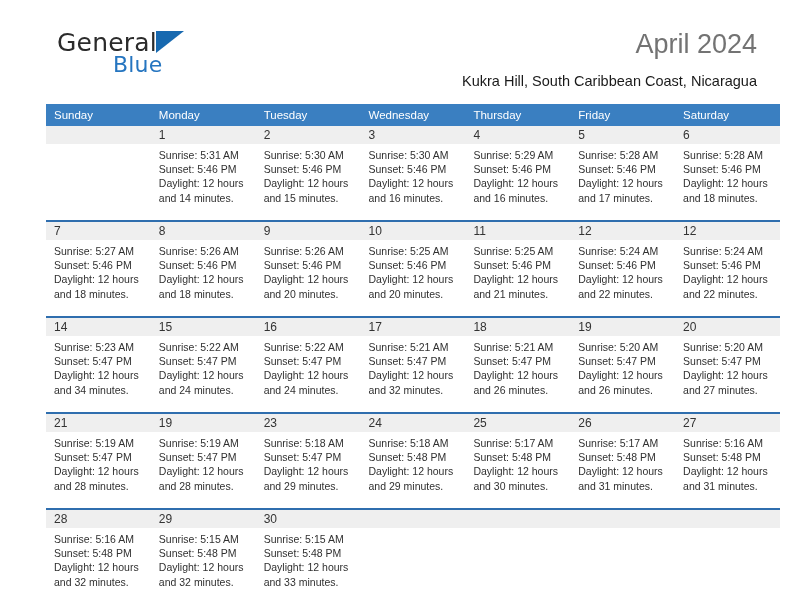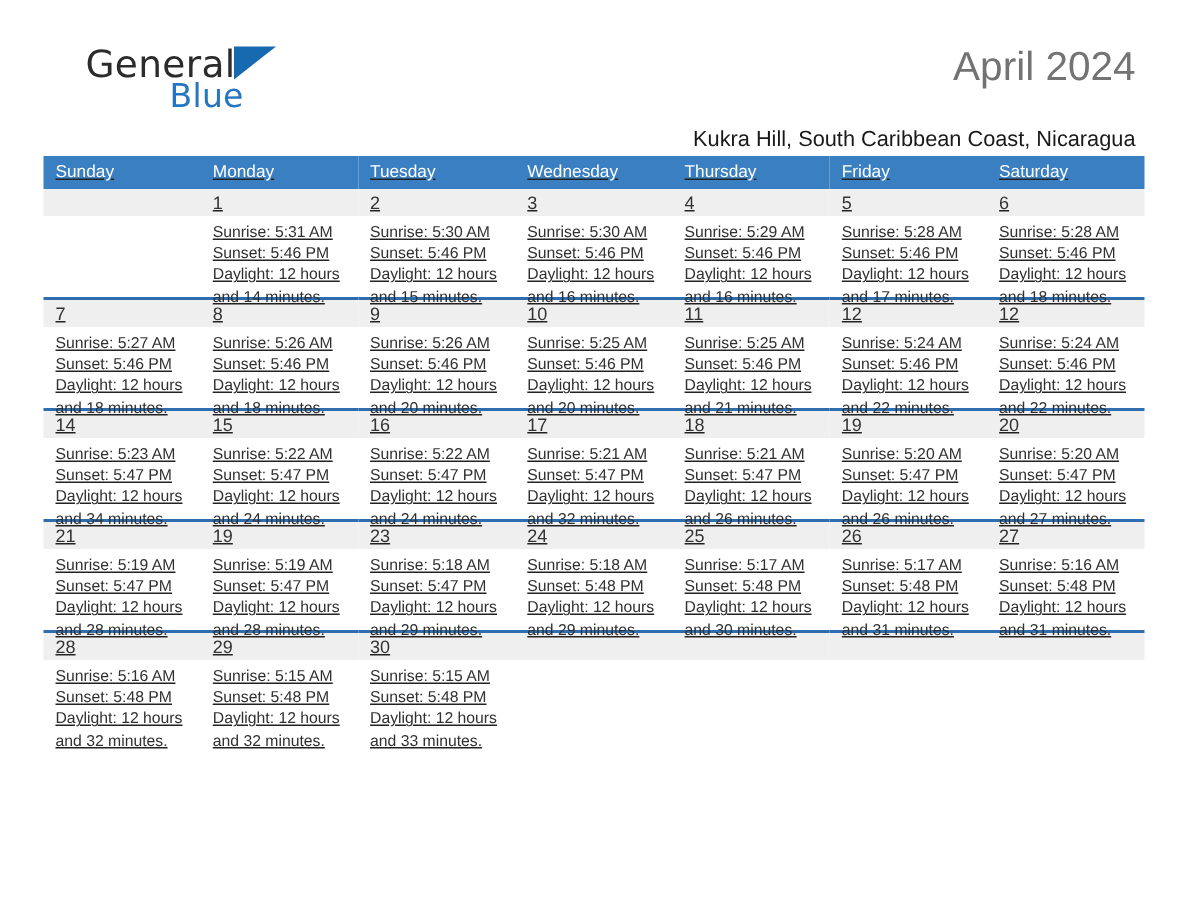--- a/index.html
+++ b/index.html
@@ -74,35 +74,34 @@
     text-align: right;
   }
   .cal-title {
     font-size: 27px;
     color: #737373;
     font-weight: 400;
     line-height: 32px;
     white-space: nowrap;
   }
   .cal-subtitle {
-    margin-top: 24px;
+    margin-top: 12px;
     font-size: 14.5px;
     color: #1a1a1a;
     font-weight: 400;
     line-height: 18px;
     white-space: nowrap;
   }
 
   
   .calendar {
     position: absolute;
-    left: 29px;
+    left: 46px;
     top: 104px;
     width: 734px;
-    text-decoration: underline;
   }
   .cal-table {
     width: 734px;
     border-collapse: collapse;
     table-layout: fixed;
   }
   .cal-table th {
     background: #3a7fc1;
     color: #ffffff;
     font-size: 11.5px;
@@ -132,21 +131,21 @@
     height: 18px;
     line-height: 18px;
     padding-left: 8px;
     box-sizing: border-box;
   }
   .daynum.empty {
     color: transparent;
   }
   .cellbody {
     padding: 4px 6px 10px 8px;
-    height: 54px;
+    height: 76px;
     box-sizing: border-box;
   }
   .cellbody div {
     font-size: 10.5px;
     line-height: 14.2px;
     color: #303030;
     white-space: nowrap;
   }
   .cellbody .dl-line {
     white-space: normal;

